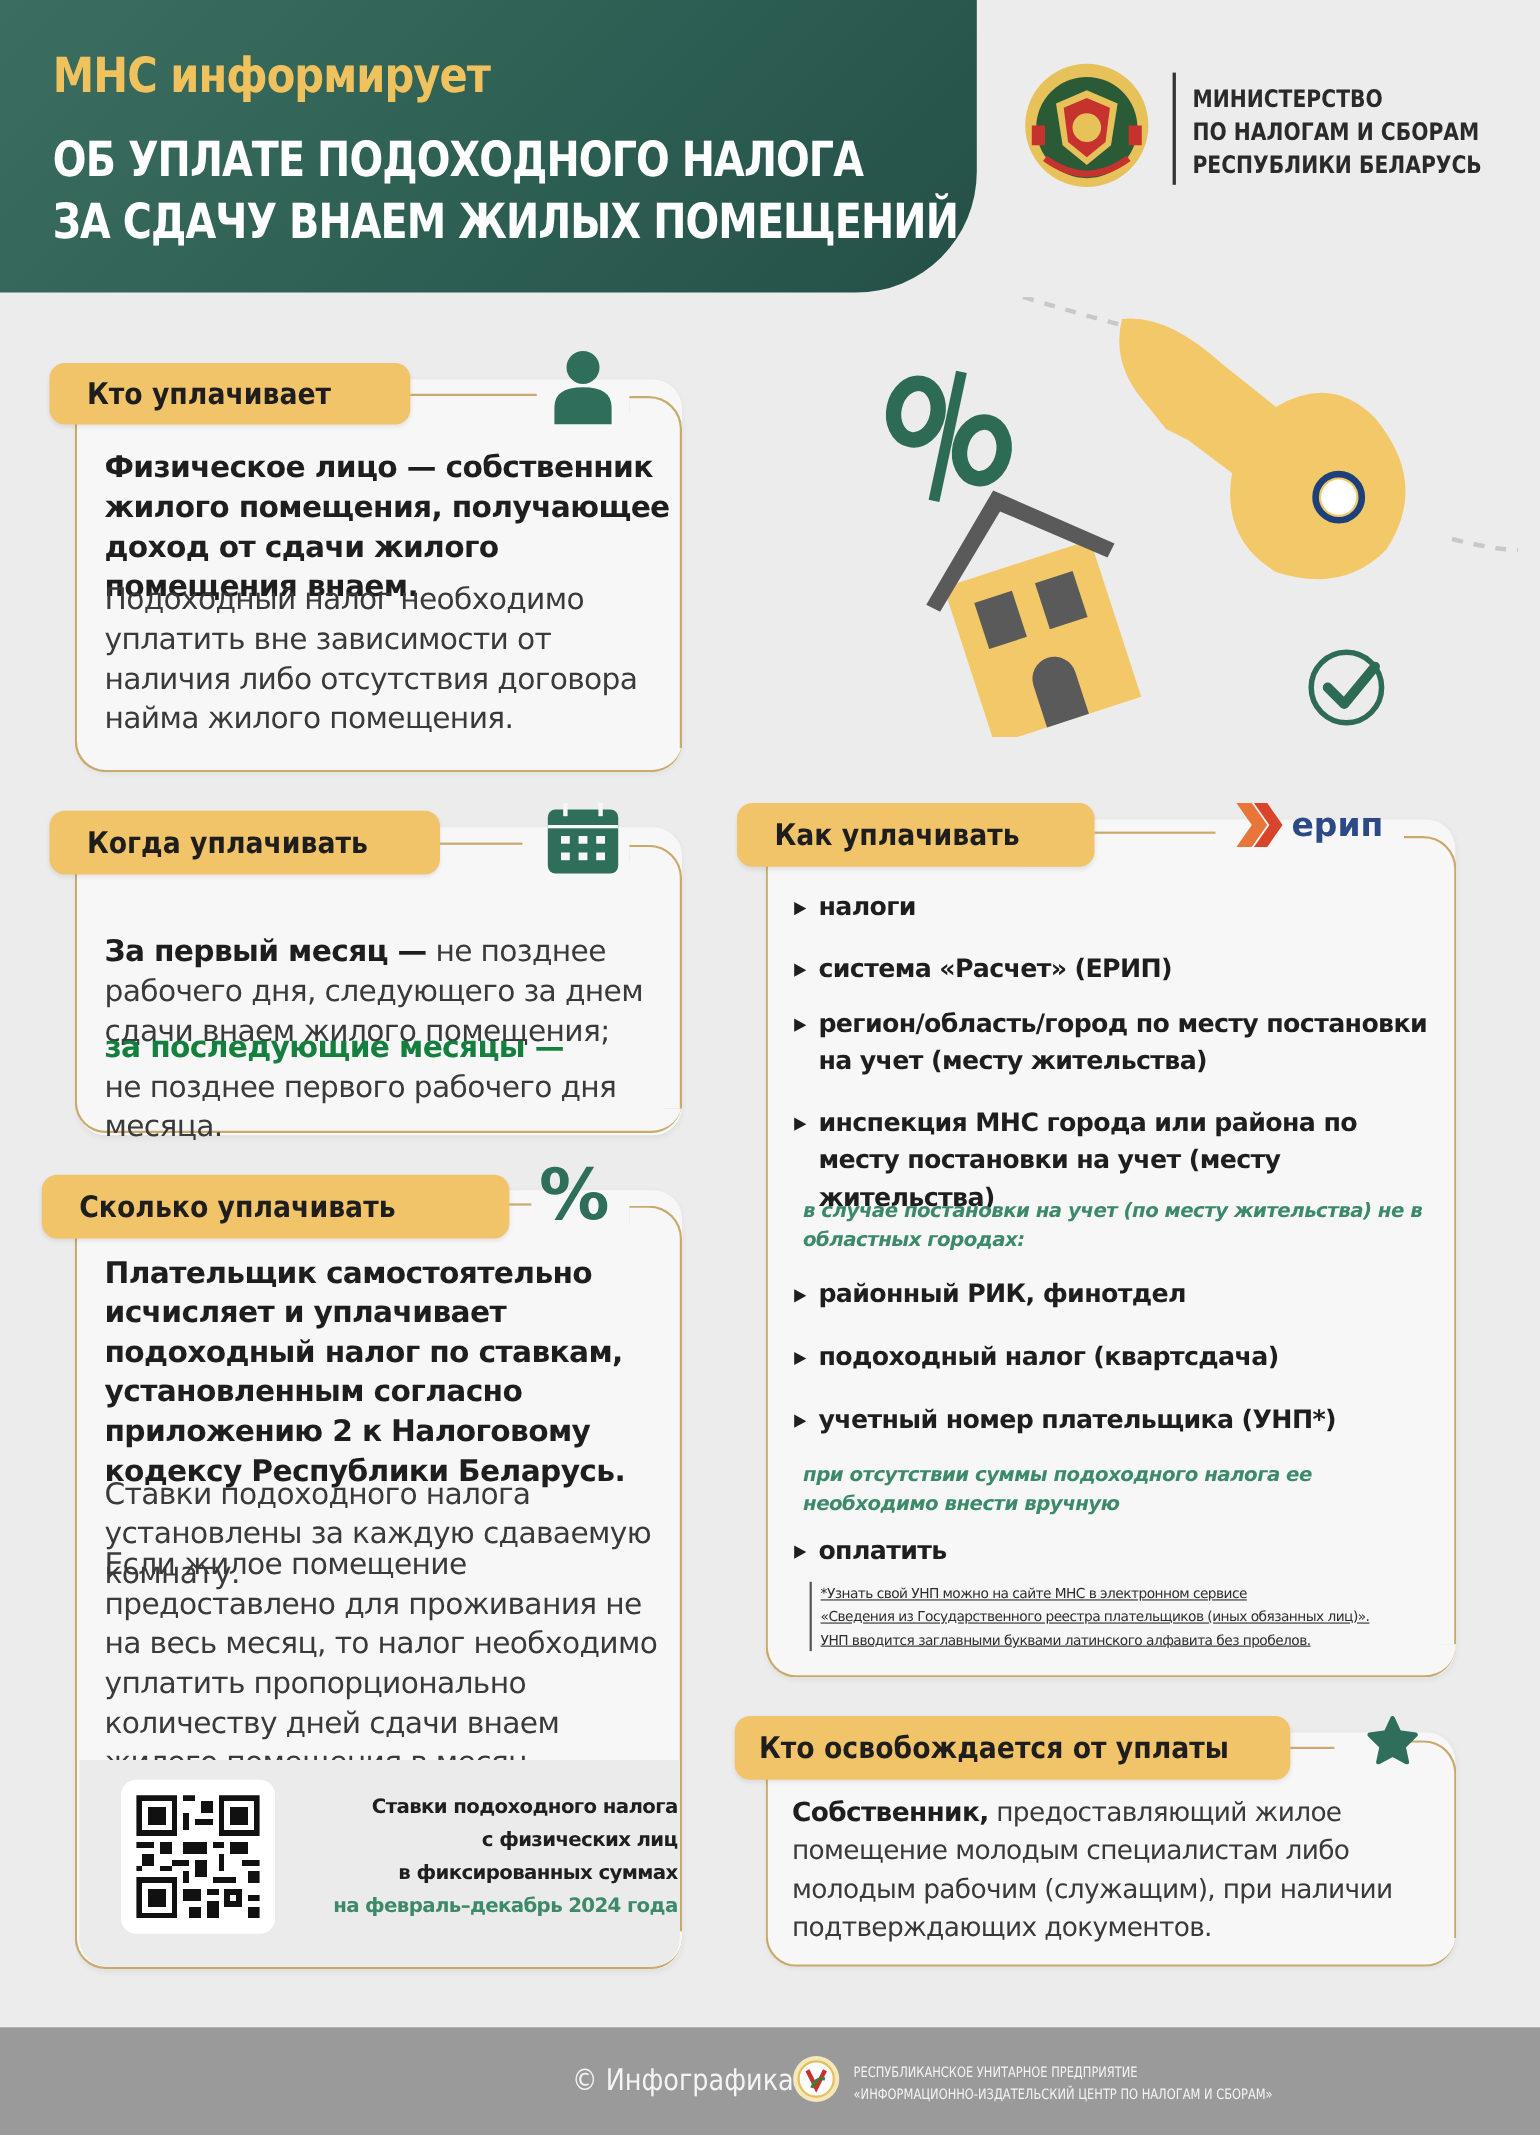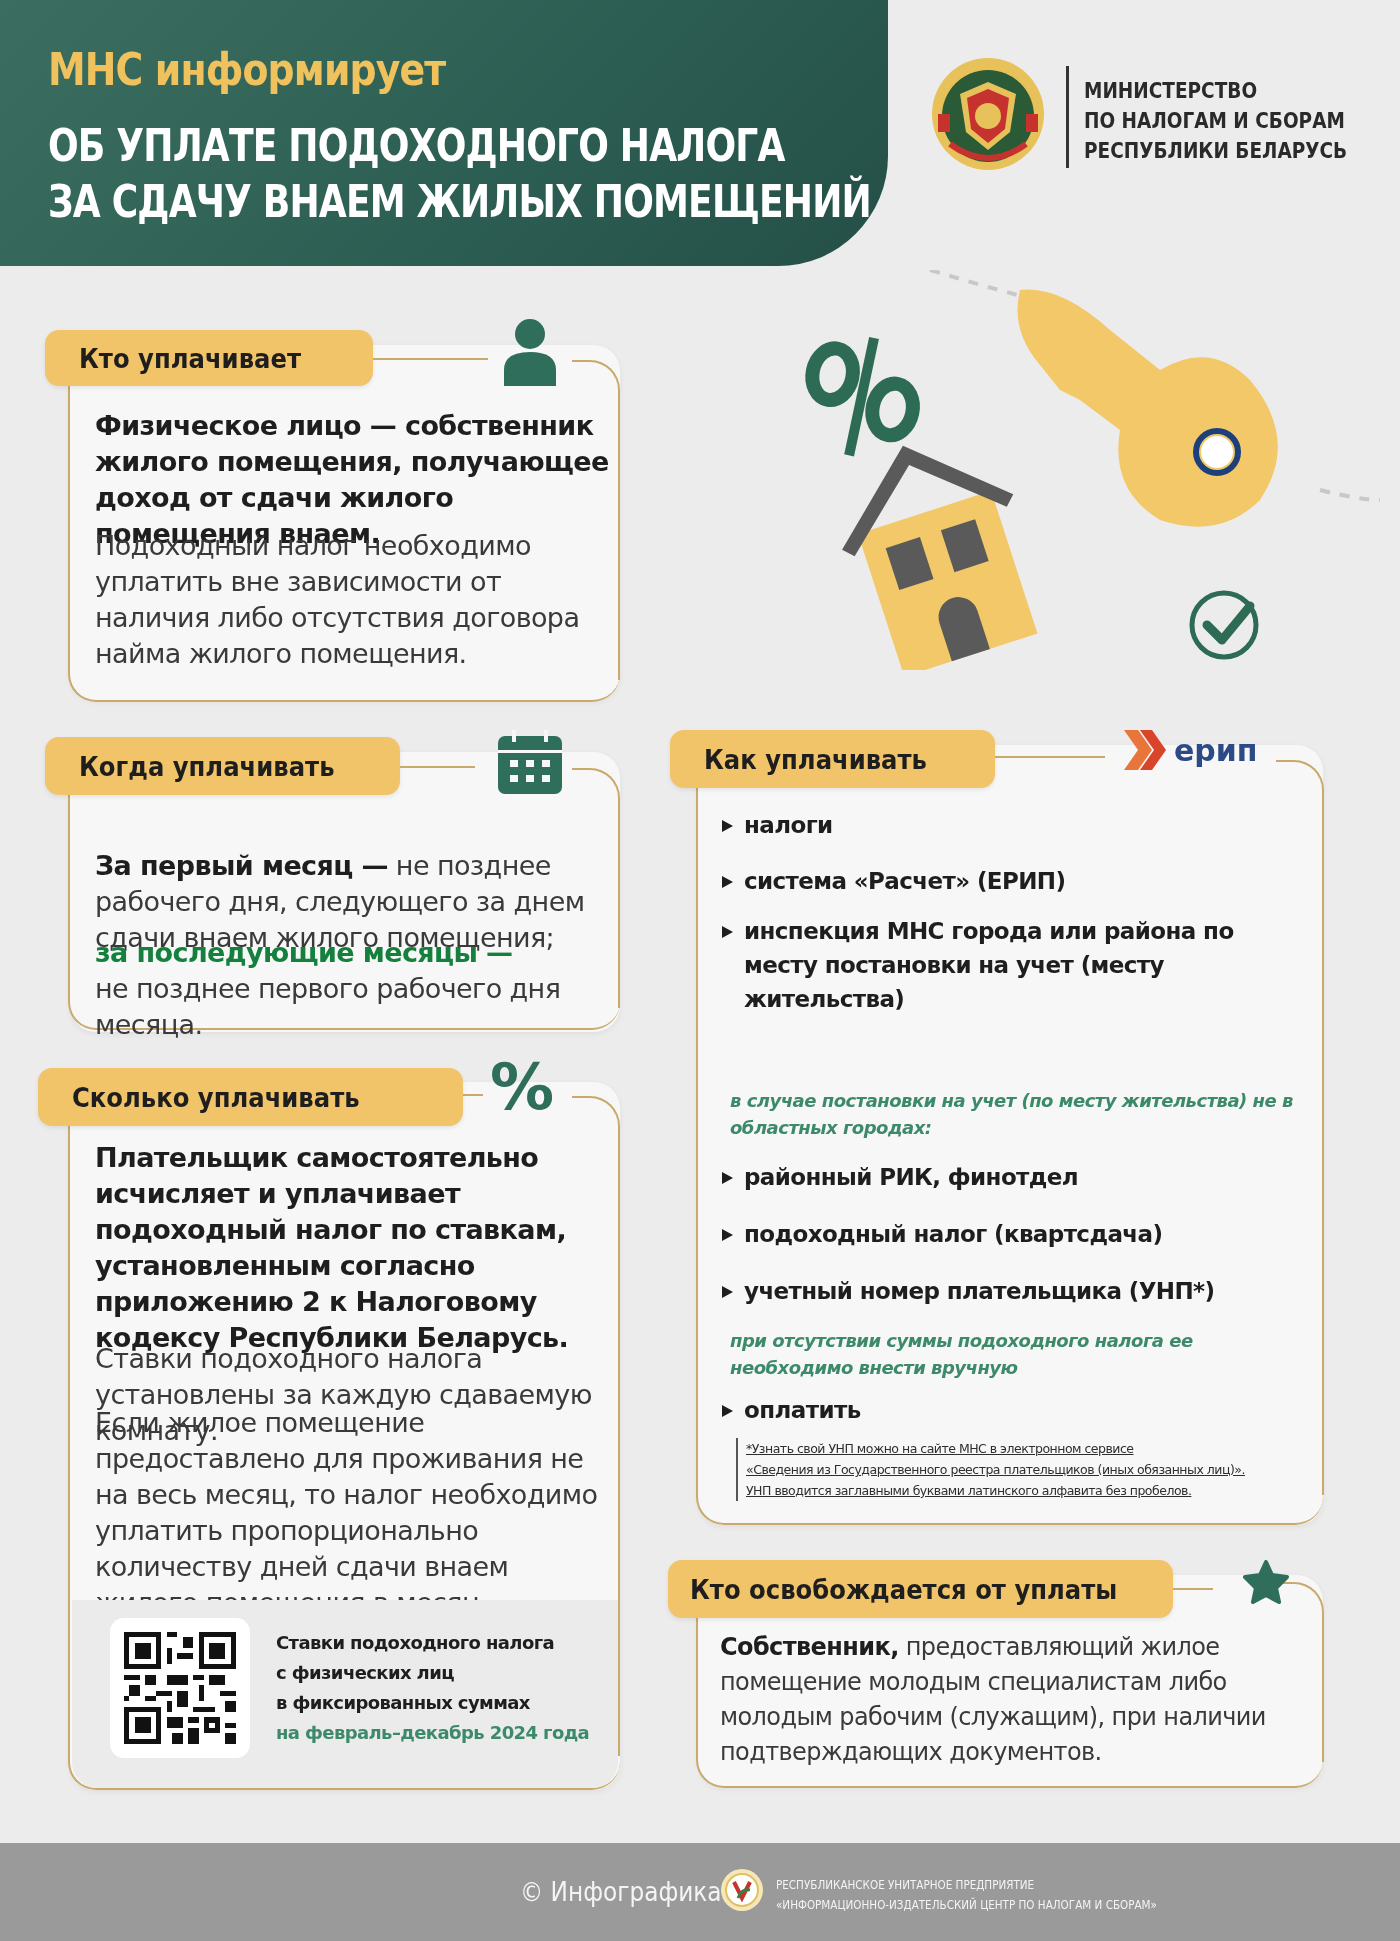--- a/index.html
+++ b/index.html
@@ -276,21 +276,21 @@
         <rect x="12" y="16" width="2" height="1"></rect>
       <rect x="15" y="16" width="3" height="3"></rect>
         <rect x="16" y="17" width="1" height="1" fill="#fff"></rect>
         <rect x="19" y="17" width="2" height="1"></rect>
       <rect x="9" y="19" width="2" height="2"></rect>
         <rect x="12" y="18" width="2" height="3"></rect>
         <rect x="19" y="19" width="2" height="2"></rect>
     </g>
   </svg>
 </div>
-<div class="abs qr-text" style="left:276px; top:1628px; width:340px;">
+<div class="abs qr-text" style="left:276px; top:1628px; width:340px;text-align:right;">
   <div>Ставки подоходного налога</div>
   <div>с физических лиц</div>
   <div>в фиксированных суммах</div>
   <div class="green">на февраль–декабрь 2024 года</div>
 </div>
 
 <div class="abs card" style="left:698px; top:745px; width:625px; height:780px;"></div>
 <div class="abs card-frame" style="left:696px; top:785px; width:627px; height:740px; border-left:2px solid #c9aa6c; border-right:none;"></div>
 <div class="abs card-frame-right" style="left:1276px; top:760px; width:48px; height:735px;"></div>
 <div class="abs tab" style="left:670px; top:730px; width:325px; height:58px;">
@@ -301,20 +301,21 @@
   <svg width="46" height="44" viewBox="0 0 46 44">
     <path d="M2 2 H16 L30 22 L16 42 H2 L16 22Z" fill="#e8753a"></path>
     <path d="M18 2 H30 L44 22 L30 42 H18 L32 22Z" fill="#d9452b"></path>
   </svg>
   <span style="font-family:'DejaVu Sans',sans-serif; font-weight:bold; font-size:30px; color:#2b4a86;">ерип</span>
 </div>
 
 <ul class="abs bullet-list" style="left:720px; top:808px; width:590px;">
   <li style="margin-bottom:22px;">налоги</li>
   <li style="margin-bottom:16px;">система «Расчет» (ЕРИП)</li>
+  <li style="margin-bottom:22px;">регион/область/город по месту постановки на учет (месту жительства)</li>
   <li>инспекция МНС города или района по месту постановки на учет (месту жительства)</li>
 </ul>
 <div class="abs note-green" style="left:730px; top:1087px; width:570px;">в случае постановки на учет (по месту жительства) не в областных городах:</div>
 <ul class="abs bullet-list" style="left:720px; top:1160px; width:590px;">
   <li style="margin-bottom:23px;">районный РИК, финотдел</li>
   <li style="margin-bottom:23px;">подоходный налог (квартсдача)</li>
   <li>учетный номер плательщика (УНП*)</li>
 </ul>
 <div class="abs note-green" style="left:730px; top:1327px; width:480px;">при отсутствии суммы подоходного налога ее необходимо внести вручную</div>
 <ul class="abs bullet-list" style="left:720px; top:1393px; width:590px;">

